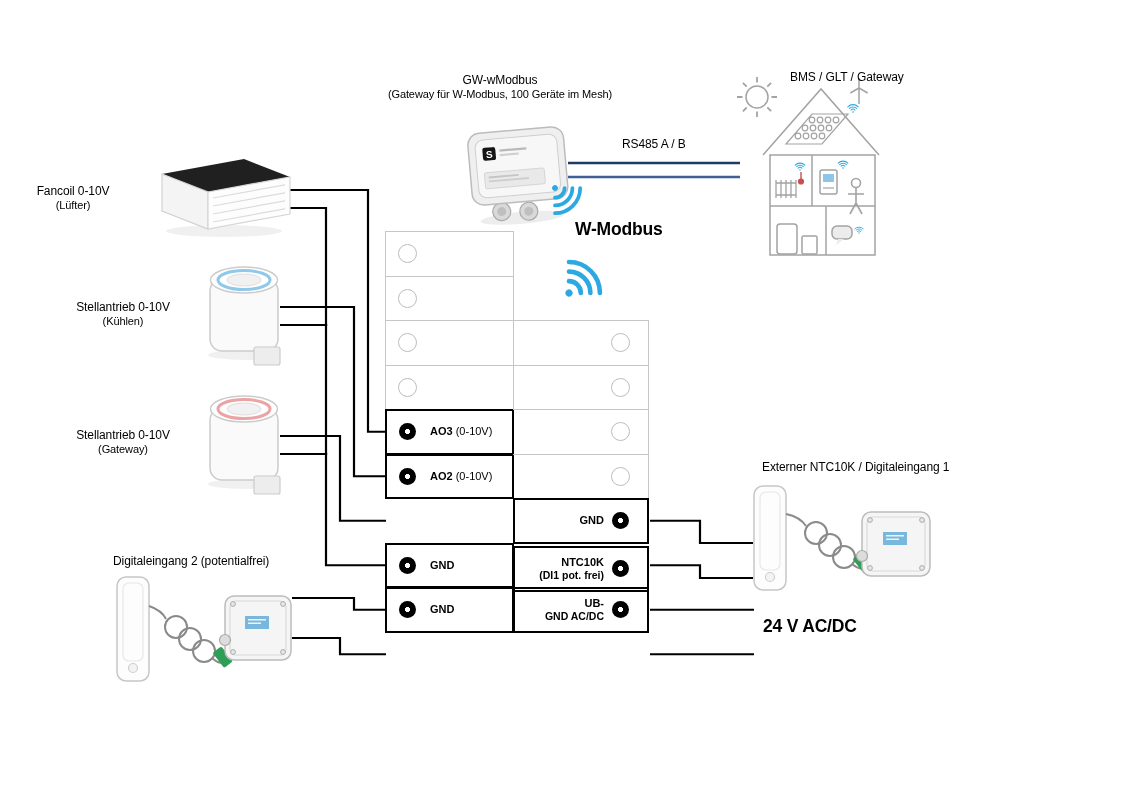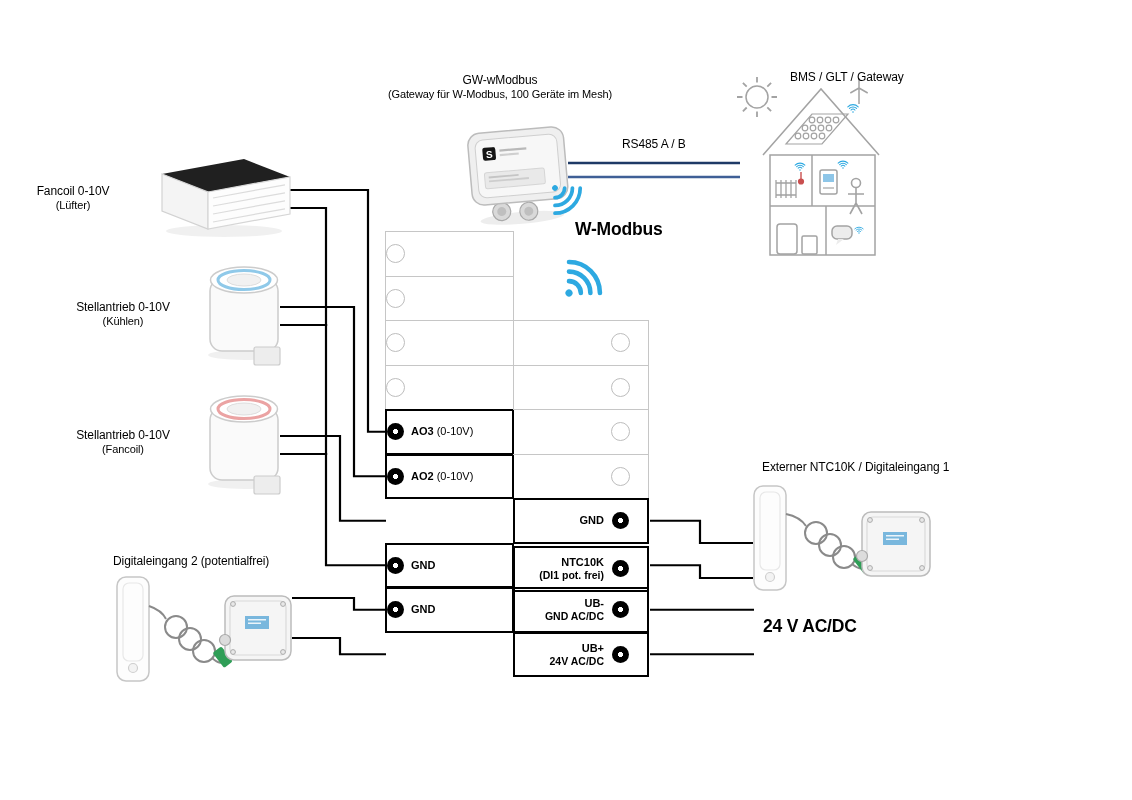--- a/index.html
+++ b/index.html
@@ -12,21 +12,21 @@
   .t11{font-size:11px}
   .big{font-size:17.5px;font-weight:bold;letter-spacing:-0.2px}
   .tac{text-align:center}
   .tar{text-align:center}
   .col{position:absolute}
   .cell{position:absolute;left:0;right:0;height:45.5px;display:flex;align-items:center;background:transparent}
   .cell.gray{border:1px solid #c6c6c6}
   .cell.black{border:2px solid #000}
   .cell.noleft{border-left:none}
   .cell.none{border:none}
-  .cellL{gap:7px}
+  .cellL{padding-left:12px;gap:14px}
   .cellR{justify-content:flex-end;padding-right:18px;gap:8px}
   .circ{flex:0 0 auto;border-radius:50%}
   .circ.empty{width:19px;height:19px;border:1.7px solid #bdbdbd;background:#fff}
   .circ.active{width:17px;height:17px;background:radial-gradient(circle,#fff 0 2.7px,#000 2.8px)}
   .tl{font-size:11px;line-height:1.15;white-space:nowrap}
   .tl.r{text-align:right}
   .l2{display:block;font-weight:bold;font-size:10.5px}
   
   .wire{stroke:var(--wire);stroke-width:2.2;fill:none}
   .rs485a{stroke:var(--rs485_a);stroke-width:2.6;fill:none}
@@ -257,21 +257,21 @@
     <div class="t11">(Lüfter)</div>
   </div>
 
   <div class="lbl tar" style="left:58px;top:300px;width:130px">
     <div class="b t12">Stellantrieb 0-10V</div>
     <div class="t11">(Kühlen)</div>
   </div>
 
   <div class="lbl tar" style="left:58px;top:428px;width:130px">
     <div class="b t12">Stellantrieb 0-10V</div>
-    <div class="t11">(Fancoil)</div>
+    <div class="t11">(Gateway)</div>
   </div>
 
   <div class="lbl t12" style="left:113px;top:554px">
     <span class="b">Digitaleingang 2</span>
     <span>(potentialfrei)</span>
   </div>
 
   <div class="lbl b t12" style="left:762px;top:460px">Externer NTC10K / Digitaleingang 1</div>
 
   <div class="lbl big" style="left:763px;top:616px">24 V AC/DC</div>
@@ -327,19 +327,15 @@
       <span class="circ active"></span>
     </div>
     <div class="cell black cellR" style="top:315px">
       <span class="tl r"><b>NTC10K</b><span class="l2">(DI1 pot. frei)</span></span>
       <span class="circ active"></span>
     </div>
     <div class="cell black cellR" style="top:356px">
       <span class="tl r"><b>UB-</b><span class="l2">GND AC/DC</span></span>
       <span class="circ active"></span>
     </div>
-    <div class="cell black cellR" style="top:400.5px">
-      <span class="tl r"><b>UB+</b><span class="l2">24V AC/DC</span></span>
-      <span class="circ active"></span>
-    </div>
   </div>
 
 </div>
 
 </body></html>

